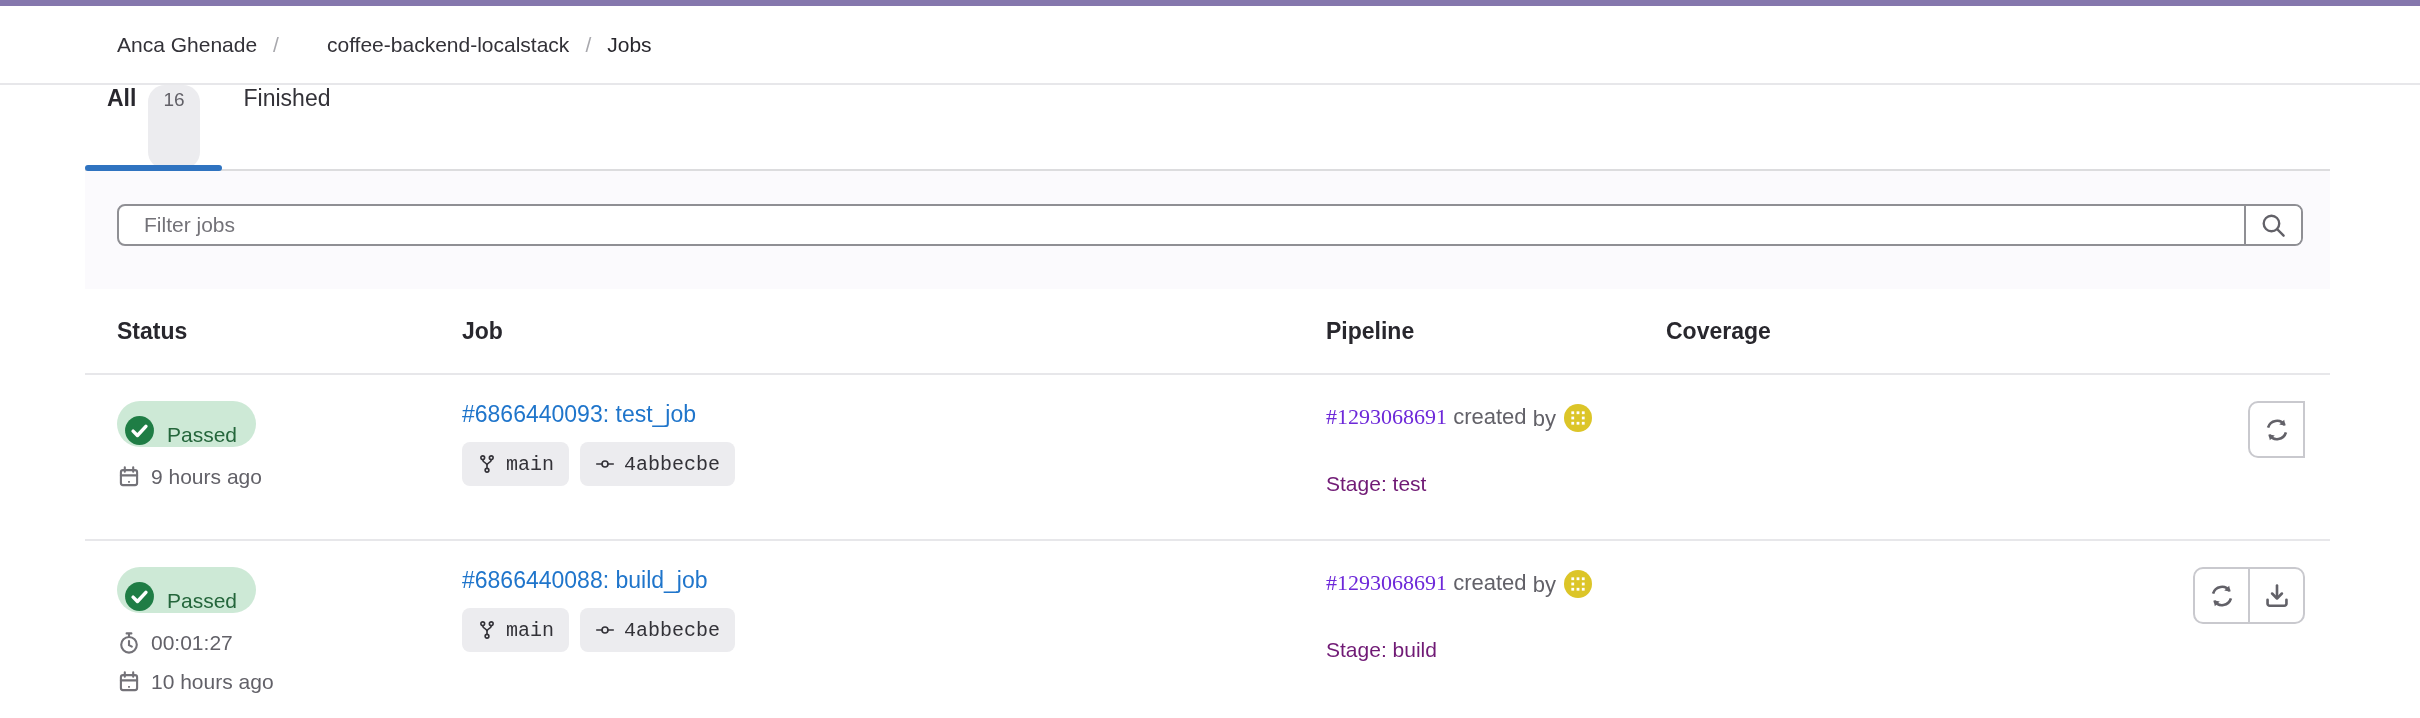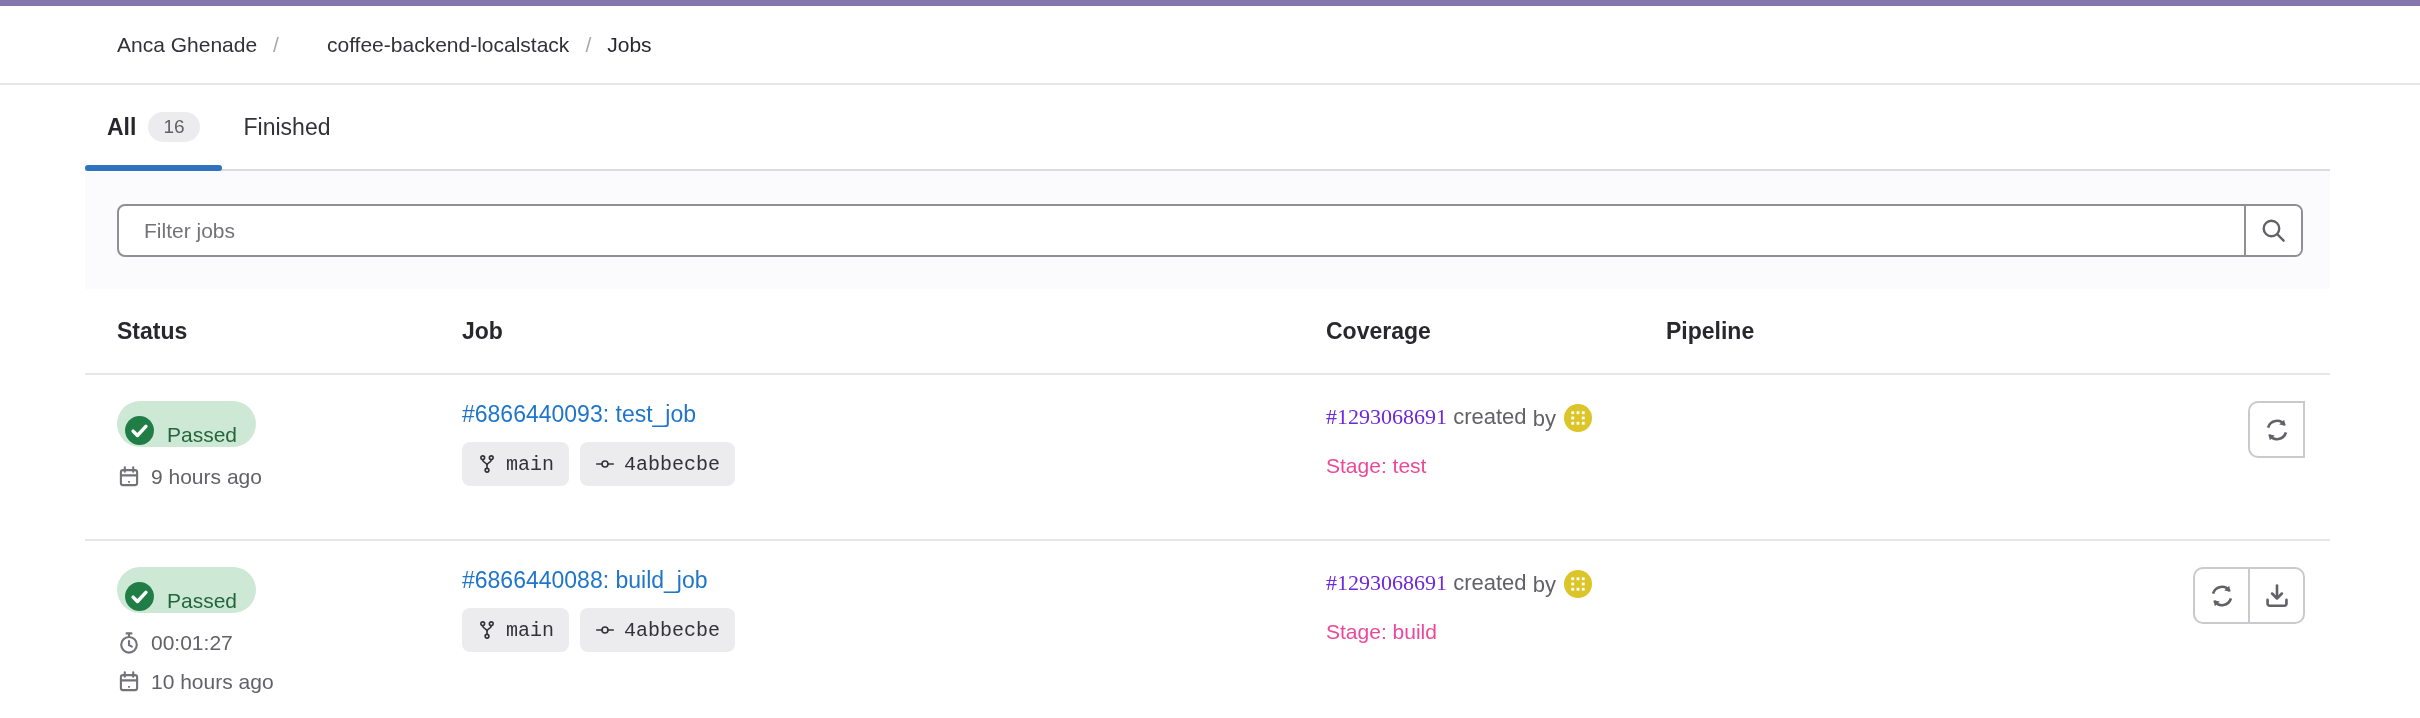--- a/index.html
+++ b/index.html
@@ -21,40 +21,40 @@
   .crumb-sep { color:#a8a8ad; padding:0 16px; }
   .crumb-current { font-weight:400; color:#28272d; }
 
   
   .tabs {
     margin:0 90px 0 85px; height:86px;
     border-bottom:2px solid #dcdcde;
     display:flex; align-items:stretch;
   }
   .tab {
-    position:relative; display:flex; align-items:center; gap:12px;
+    position:relative; display:flex; gap:12px;
     padding:0 22px; cursor:pointer; font-size:23px; color:#333238;
   }
   .tab.active { font-weight:700; color:#28272d; }
   .tab.active::after {
     content:""; position:absolute; left:0; right:0; bottom:-2px;
     height:6px; background:#2f73c0; border-radius:3px;
   }
   .tab-count {
     background:#ececef; color:#626168; font-weight:400;
     font-size:19px; padding:3px 15px; border-radius:17px; line-height:24px;
   }
 
   
   .filter-section {
     margin:0 90px 0 85px; height:118px; background:#fbfafd;
     padding:33px 27px 0 32px;
   }
   .filter-group {
-    height:53px; background:#ffffff; border:2px solid #8f8f94;
+    height:42px; background:#ffffff; border:2px solid #8f8f94;
     border-radius:8px; display:flex; align-items:stretch; overflow:hidden;
   }
   .filter-input {
     flex:1; border:none; outline:none; padding:0 25px;
     font-size:21px; font-family:"Liberation Sans", sans-serif; color:#333238;
     background:transparent;
   }
   .filter-input::placeholder { color:#737278; }
   .search-btn {
     width:57px; border:none; border-left:2px solid #8f8f94;
@@ -94,21 +94,21 @@
     display:inline-flex; align-items:center; gap:9px;
     background:#ececef; border-radius:8px; height:44px; padding:0 15px;
     font-family:"Liberation Mono", monospace; font-size:20px; color:#333238;
     cursor:pointer;
   }
 
   
   .pipeline-info { max-width:288px; font-size:22px; line-height:31px; color:#626168; }
   .pipeline-link { color:#6d28d9; text-decoration:none; cursor:pointer;font-family:Liberation Serif, serif; }
   .nowrap { white-space:nowrap; display:inline-flex; align-items:center; gap:8px; vertical-align:middle; }
-  .stage-text { margin-top:20px; color:#ec4899; font-size:21px; }
+  .stage-text { margin-top:38px; color:#701a75; font-size:21px; }
 
   
   .actions-cell { display:flex; justify-content:flex-end; padding-right:25px; }
   .btn-group { display:flex; }
   .icon-btn {
     width:57px; height:57px; background:#ffffff;
     border:2px solid #c9c9ce; border-radius:10px;
     display:flex; align-items:center; justify-content:center; cursor:pointer;
   }
   .btn-group .icon-btn:first-child { border-radius:10px 0 0 10px; }
@@ -150,22 +150,22 @@
           </svg>
       </span>
     </button>
   </div>
 </div>
 
 <div class="jobs-table">
   <div class="t-row t-head">
     <div class="t-cell">Status</div>
     <div class="t-cell">Job</div>
+    <div class="t-cell">Pipeline</div>
     <div class="t-cell">Coverage</div>
-    <div class="t-cell">Pipeline</div>
     <div class="t-cell"></div>
   </div>
 
   <div class="t-row job-row">
     <div class="t-cell">
       <div class="status-badge">
         <span style="display:flex">
           <svg width="33" height="33" viewBox="0 0 16 16">
               <circle cx="8" cy="8" r="7" fill="#1f7d45"></circle>
               <path d="M4.9 8.3l2.1 2.1 4.1-4.4" fill="none" stroke="#ffffff" stroke-width="1.7" stroke-linecap="round" stroke-linejoin="round"></path>

